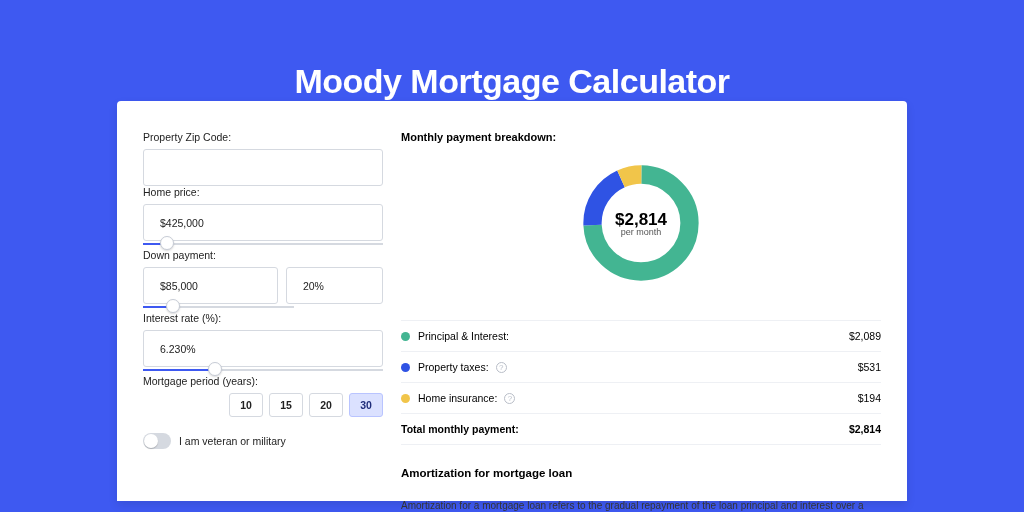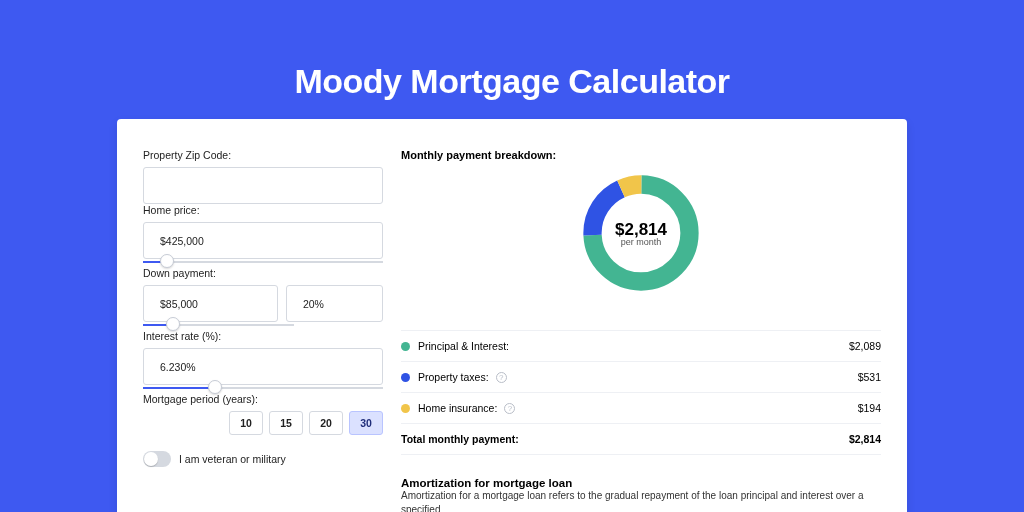--- a/index.html
+++ b/index.html
@@ -9,21 +9,20 @@
     background: #3e59f1;
     display: flex;
     flex-direction: column;
     align-items: center;
   }
   .page-title {
     color: #fff;
     font-size: 34px;
     font-weight: 700;
     margin-top: 62px;
-    margin-bottom: 18px;
     letter-spacing: -0.5px;
   }
   .card {
     background: #fff;
     width: 790px;
     height: 400px;
     border-radius: 4px 4px 0 0;
     padding: 30px 26px 0 26px;
     display: flex;
     gap: 18px;
@@ -80,21 +79,21 @@
     width:28px; height:16px; background:#d5d9e0; border-radius:16px;
     position:relative;
   }
   .toggle::after{
     content:""; position:absolute; left:1px; top:1px;
     width:14px; height:14px; background:#fff; border-radius:50%;
     box-shadow:0 1px 1px rgba(0,0,0,0.2);
   }
   
   .right { flex:1; }
-  .breakdown-title { font-size:11px; font-weight:700; margin-bottom:8px; }
+  .breakdown-title { font-size:11px; font-weight:700; margin-bottom:16px; }
   .donut-area{ display:flex; justify-content:center; }
   svg.donut{ width:128px; height:128px; }
   .donut-label{
     position:relative; top:-77px; text-align:center;
     font-size:17px; font-weight:700; height:0;
   }
   .donut-sub{
     position:relative; top:-77px; text-align:center;
     font-size:9px; color:#555; height:0; margin-top:17px;
   }
@@ -106,21 +105,21 @@
   }
   .row.total { font-weight:700; }
   .dot{ width:9px; height:9px; border-radius:50%; margin-right:8px;}
   .row .lab{ flex:1; display:flex; align-items:center; gap:4px;text-align:right;}
   .info-circ{
     width:11px; height:11px; border:1px solid #b9bec8; border-radius:50%;
     font-size:8px; color:#b9bec8; display:inline-flex;
     align-items:center; justify-content:center; margin-left:3px;
   }
   .amort { margin-top:22px; }
-  .amort-title { font-size:11.5px; font-weight:700; margin-bottom:0;}
+  .amort-title { font-size:11.5px; font-weight:700; margin-bottom:20px;}
   .amort-body { font-size:10px; color:#333; line-height:1.4;}
 </style>
 </head>
 <body>
 
 <div class="page-title">Moody Mortgage Calculator</div>
 
 <div class="card">
 
   <div class="left">

